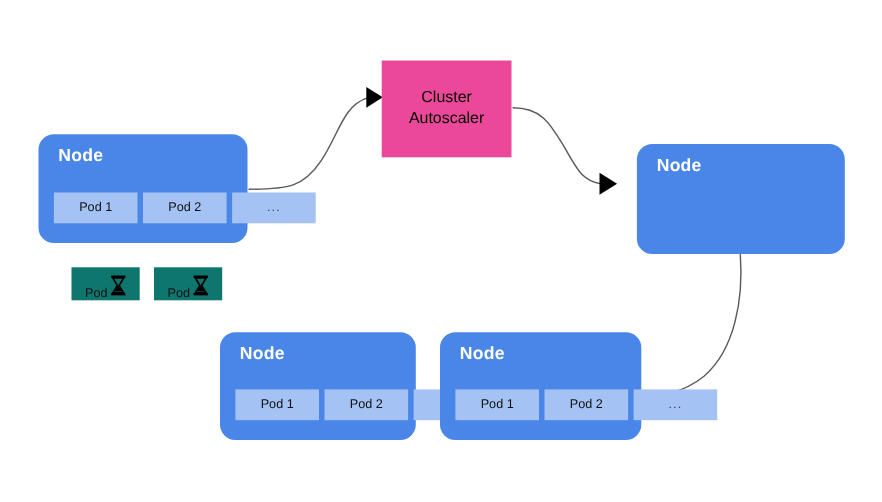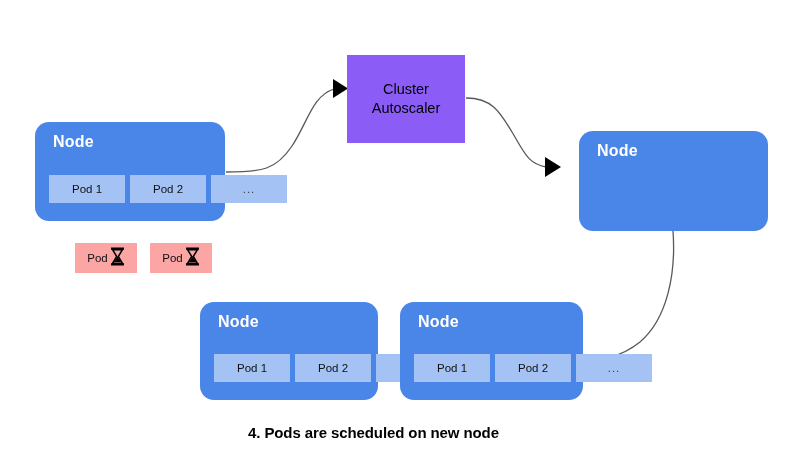--- a/index.html
+++ b/index.html
@@ -58,39 +58,38 @@
     align-items: center;
     justify-content: center;
     box-sizing: border-box;
   }
   .pod.ellipsis {
     color: #3c4043;
     letter-spacing: 1px;
   }
   .autoscaler {
     position: absolute;
-    background: #8b5cf6;
+    background: #ec4899;
     color: #000000;
     font-size: 14.5px;
     line-height: 19px;
     display: flex;
     align-items: center;
     justify-content: center;
     text-align: center;
     box-sizing: border-box;
   }
   .pending-pod {
     position: absolute;
-    background: #fca5a5;
+    background: #0f766e;
     display: flex;
-    align-items: center;
+    align-items: flex-end;
     justify-content: center;
     gap: 2px;
     box-sizing: border-box;
-    margin-left: 10px;
   }
   .pending-pod .plabel {
     font-size: 11.5px;
     color: #111111;
   }
   .hourglass {
     display: inline-block;
     line-height: 1;
   }
   svg.edges {
@@ -176,15 +175,14 @@
 
   <div class="node" style="left:400px; top:302px; width:183px; height:98px;">
     <div class="node-label">Node</div>
     <div class="pod-row">
       <div class="pod">Pod 1</div>
       <div class="pod">Pod 2</div>
       <div class="pod ellipsis">...</div>
     </div>
   </div>
 
-  <div class="heading" style="left:248px; top:424px;">4. Pods are scheduled on new node</div>
 
 </div>
 
 </body></html>

